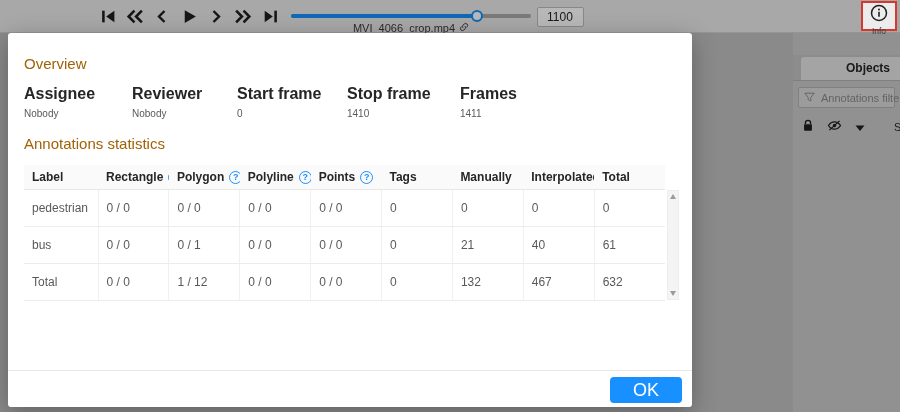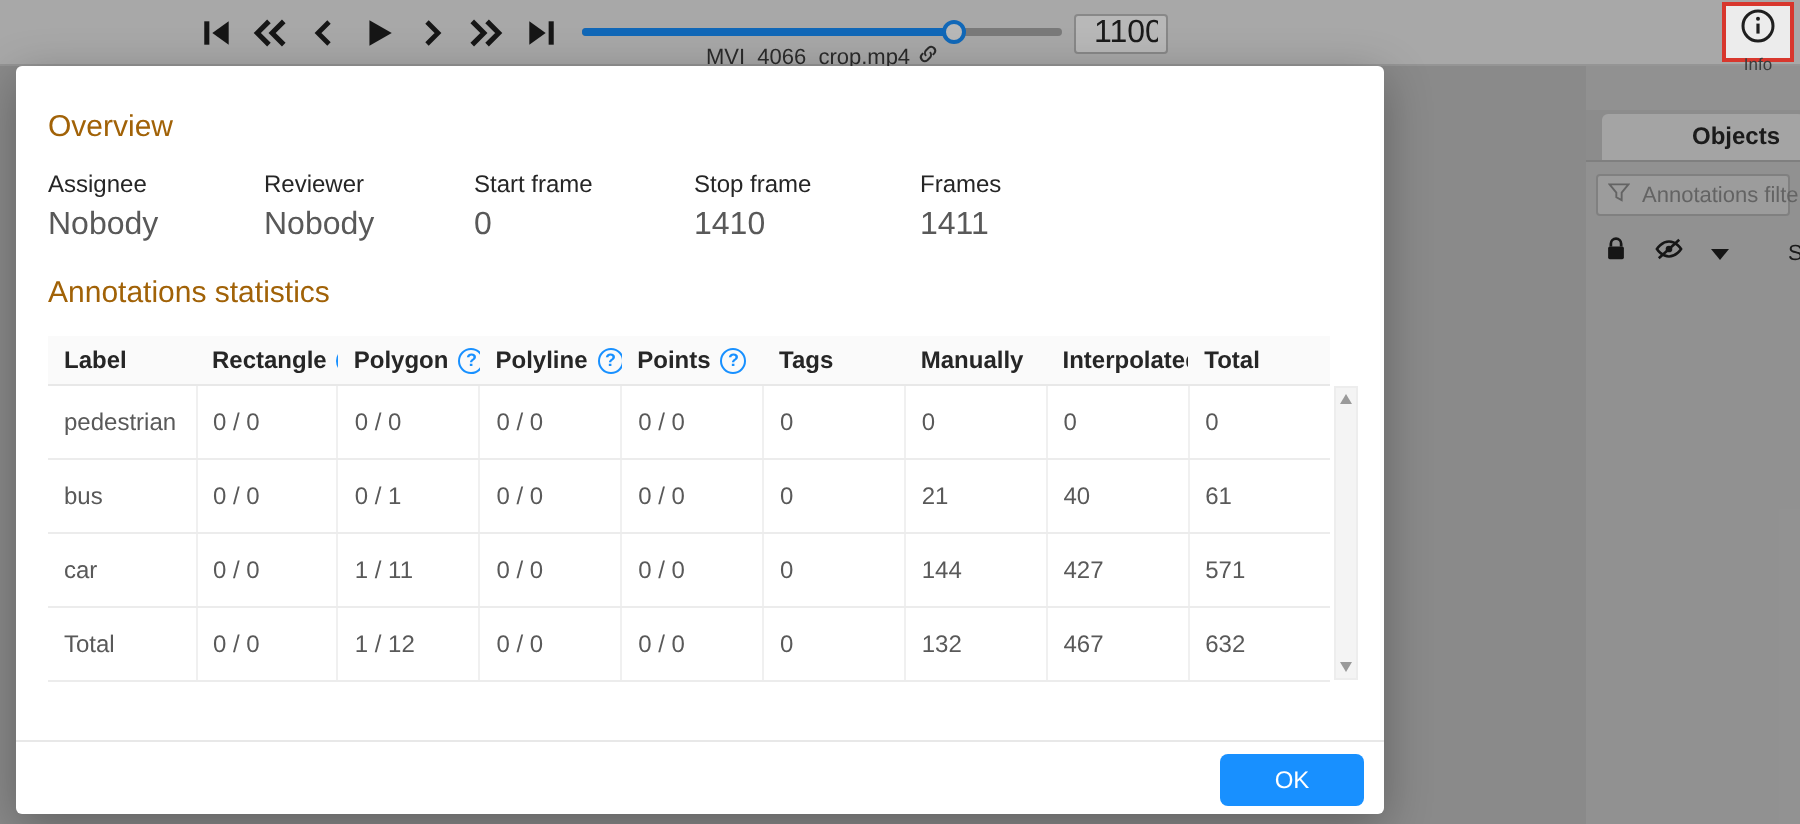--- a/index.html
+++ b/index.html
@@ -12,21 +12,21 @@
   .controls { position:absolute; left:97px; top:4px; display:flex; gap:5px; }
   .ctrl { width:22px; height:25px; display:flex; align-items:center; justify-content:center; cursor:pointer; background:transparent; border:none; padding:0; }
   .ctrl svg { display:block; }
 
   .slider { position:absolute; left:291px; top:14px; width:240px; height:4px; background:#a9a9a9; border-radius:2px; cursor:pointer; }
   .slider-fill { height:4px; background:#1890ff; border-radius:2px 0 0 2px; }
   .slider-handle { position:absolute; top:-4px; width:12px; height:12px; background:#fff; border:2px solid #1890ff; border-radius:50%; margin-left:-6px; cursor:grab; }
 
   .filename { position:absolute; left:291px; top:22px; width:240px; display:flex; justify-content:center; align-items:center; gap:4px; font-size:11px; color:#3c3c3c; white-space:nowrap; }
 
-  .frame-input { position:absolute; left:537px; top:7px; width:47px; height:20px; border:1px solid #bdbdbd; border-radius:2px; background:#fff; font-size:16px; color:#262626; padding:0 4px 0 9px; font-family:"Liberation Sans", sans-serif; }
+  .frame-input { position:absolute; left:537px; top:7px; width:47px; height:20px; border:1px solid #bdbdbd; border-radius:2px; background:#fff; font-size:12px; color:#262626; padding:0 4px 0 9px; font-family:"Liberation Sans", sans-serif; }
 
   .fullscreen-btn { position:absolute; right:50px; top:4px; width:48px; text-align:center; color:#262626; cursor:pointer; }
   .fullscreen-btn .btn-label { font-size:8.5px; margin-top:2px; color:#3c3c3c; }
 
   .info-btn { position:absolute; right:3px; top:1px; width:36px; height:30px; background:#ececec; border:2px solid #d8372d; z-index:20; text-align:center; color:#262626; cursor:pointer; padding-top:1px;margin-left:44px; }
   .info-btn .btn-label { font-size:8.5px; color:#3c3c3c; margin-top:0px; }
 
   
   .canvas { position:absolute; left:0; top:33px; right:107px; bottom:0; background:#bfbfbf; }
   .sidebar { position:absolute; right:0; top:33px; width:107px; bottom:0; background:#cacaca; overflow:hidden; }
@@ -42,38 +42,38 @@
   
   .overlay { position:absolute; left:0; top:0; right:0; bottom:0; background:rgba(0,0,0,0.28); z-index:10; }
 
   
   .modal { position:absolute; left:8px; top:33px; width:684px; height:374px; background:#fff; z-index:30; border-radius:3px; box-shadow:0 6px 24px rgba(0,0,0,0.3); }
   .modal-body { padding:22px 16px 0; }
   .sec-title { font-size:15px; color:#a16207; font-weight:normal; margin:0 0 13px; }
   .ov-row { display:flex; margin-bottom:16px; }
   .ov-col:nth-child(1){ width:108px; } .ov-col:nth-child(2){ width:105px; }
   .ov-col:nth-child(3){ width:110px; } .ov-col:nth-child(4){ width:113px; }
-  .ov-label { font-size:12px; font-weight:normal; color:#262626; }
-  .ov-value { font-size:16px; color:#595959; margin-top:5px; }
+  .ov-label { font-size:16px; font-weight:bold; color:#262626; }
+  .ov-value { font-size:10px; color:#595959; margin-top:5px; }
 
   .table-wrap { position:relative; margin-top:2px; width:655px; }
   table { border-collapse:collapse; table-layout:fixed; width:641px; font-size:12px; }
   th { background:#fafafa; text-align:left; font-weight:bold; color:#262626; padding:5px 8px; border-bottom:1px solid #e8e8e8; white-space:nowrap; overflow:hidden; }
   th:first-child { width:74px; }
   td { color:#595959; padding:0 8px; height:37px; border-bottom:1px solid #ececec; border-left:1px solid #f0f0f0; white-space:nowrap; }
   td:first-child { border-left:none; }
   .help { display:inline-block; width:13px; height:13px; line-height:11px; text-align:center; border:1px solid #1890ff; color:#1890ff; border-radius:50%; font-size:9px; margin-left:5px; vertical-align:1px; cursor:help; }
 
   .scrollbar { position:absolute; right:0; top:25px; bottom:1px; width:12px; background:#f4f4f4; border:1px solid #ededed; display:flex; flex-direction:column; justify-content:space-between; align-items:center; padding:3px 0; }
   .arr { width:0; height:0; border-left:3.5px solid transparent; border-right:3.5px solid transparent; cursor:pointer; }
   .arr.up { border-bottom:5px solid #9a9a9a; }
   .arr.down { border-top:5px solid #9a9a9a; }
 
   .modal-footer { position:absolute; left:0; right:0; bottom:0; height:37px; border-top:1px solid #e8e8e8; }
-  .ok-btn { position:absolute; right:10px; top:6px; width:72px; height:26px; background:#1890ff; color:#fff; border:none; border-radius:4px; font-size:12px; cursor:pointer; font-family:"Liberation Sans", sans-serif; }
+  .ok-btn { position:absolute; right:10px; top:6px; width:72px; height:26px; background:#1890ff; color:#fff; border:none; border-radius:4px; font-size:18px; cursor:pointer; font-family:"Liberation Sans", sans-serif; }
 </style>
 </head>
 <body>
 
 <div class="app">
 
   <div class="topbar">
     <div class="controls">
       <button class="ctrl">
         <span>
@@ -244,31 +244,20 @@
                 <td>0 / 0</td>
                 <td>0 / 1</td>
                 <td>0 / 0</td>
                 <td>0 / 0</td>
                 <td>0</td>
                 <td>21</td>
                 <td>40</td>
                 <td>61</td>
               </tr>
               <tr>
-                <td>car</td>
-                <td>0 / 0</td>
-                <td>1 / 11</td>
-                <td>0 / 0</td>
-                <td>0 / 0</td>
-                <td>0</td>
-                <td>144</td>
-                <td>427</td>
-                <td>571</td>
-              </tr>
-              <tr>
                 <td>Total</td>
                 <td>0 / 0</td>
                 <td>1 / 12</td>
                 <td>0 / 0</td>
                 <td>0 / 0</td>
                 <td>0</td>
                 <td>132</td>
                 <td>467</td>
                 <td>632</td>
               </tr>

